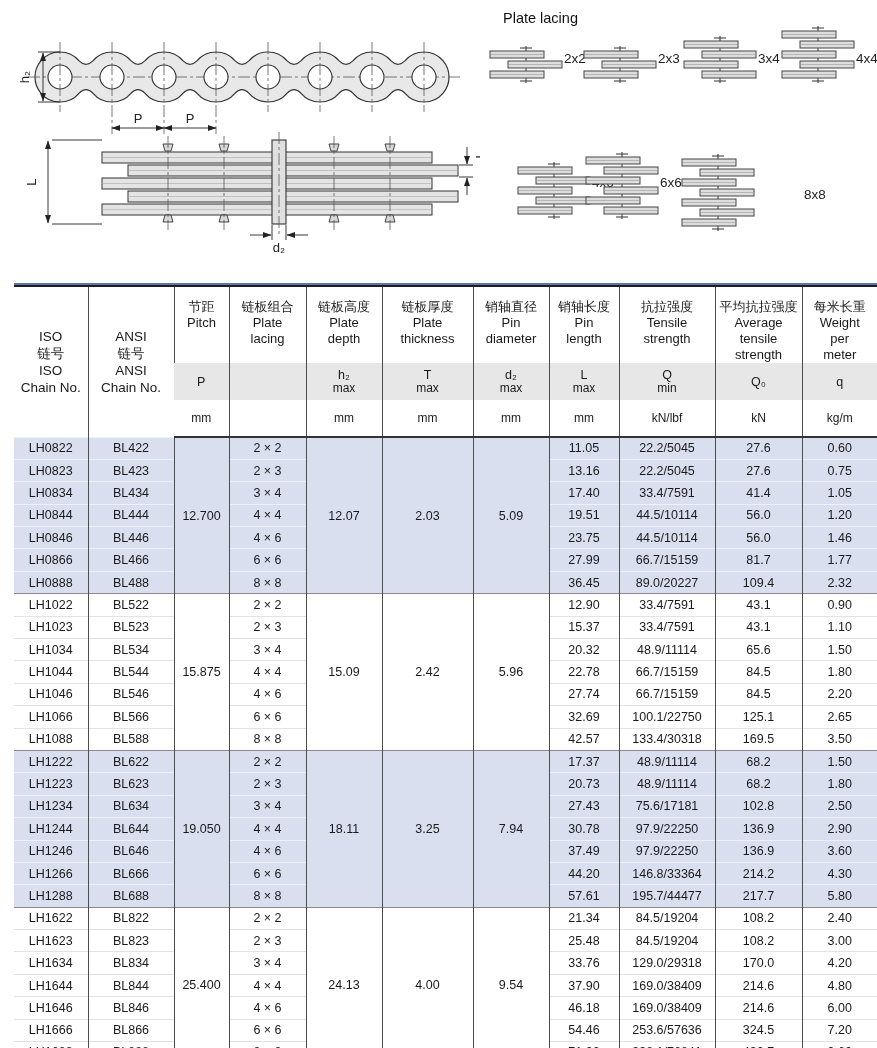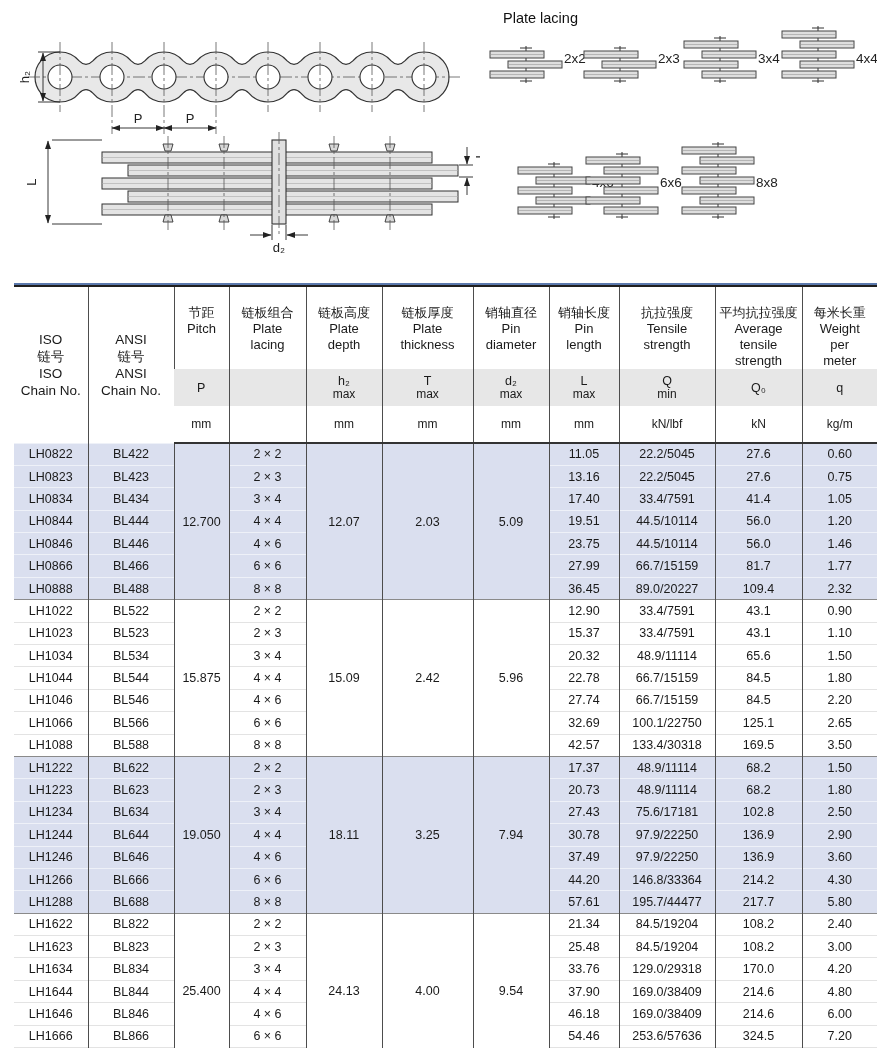--- a/index.html
+++ b/index.html
@@ -24,21 +24,21 @@
   .lace-icon-area{display:flex;align-items:flex-end;justify-content:center;}
   .lace-label{font-size:13.5px;color:#222;margin-top:5px;}
   
   #table-wrap{position:absolute;left:14px;top:283px;width:863px;border-top:2px solid var(--rule-blue);}
   table{border-collapse:collapse;table-layout:fixed;width:863px;
         border-top:2px solid #1f1f1f;border-bottom:2px solid #1f1f1f;}
   th,td{padding:0;border-left:1px solid var(--grid);box-sizing:border-box;}
   th:first-child,td:first-child{border-left:none;}
   thead th{font-weight:normal;}
   .th-name{vertical-align:middle;font-size:13.5px;line-height:17px;white-space:pre-line;text-align:center;}
-  .th-title{vertical-align:top;font-size:13px;line-height:16px;padding-top:18px;white-space:pre-line;text-align:center;}
+  .th-title{vertical-align:top;font-size:13px;line-height:16px;padding-top:12px;white-space:pre-line;text-align:center;}
   tr.hr1 th{height:72px;}
   tr.hr2 th{height:37px;background:var(--band);vertical-align:middle;text-align:center;}
   tr.hr2 .sym{font-size:12.5px;line-height:14px;}
   tr.hr2 .qual{font-size:12px;line-height:13px;}
   tr.hr3 th{height:37px;font-size:12px;vertical-align:middle;text-align:center;border-bottom:2px solid #333;}
   tbody td{height:22.4px;font-size:12.5px;text-align:center;vertical-align:middle;
            border-top:1px solid #e3e3e3;background:#ffffff;}
   tbody tr.g-shaded td{background:var(--shaded);border-top-color:#eef1f8;}
   tbody tr.g-first td{border-top:1px solid #8a8a8a;margin-top:28px;}
 </style>
@@ -237,21 +237,21 @@
           <rect x="20" y="36" width="54" height="7" fill="#dedede" stroke="#444" stroke-width="1"></rect>
           <line x1="20" y1="39.5" x2="74" y2="39.5" stroke="#999" stroke-width="0.6"></line>
           <rect x="2" y="46" width="54" height="7" fill="#dedede" stroke="#444" stroke-width="1"></rect>
           <line x1="2" y1="49.5" x2="56" y2="49.5" stroke="#999" stroke-width="0.6"></line>
           <rect x="20" y="56" width="54" height="7" fill="#dedede" stroke="#444" stroke-width="1"></rect>
           <line x1="20" y1="59.5" x2="74" y2="59.5" stroke="#999" stroke-width="0.6"></line>
         </svg>
       </div>
       <div class="lace-label">6x6</div>
     </div>
-    <div class="lace-item" style="left: 680px; top: 140px;">
+    <div class="lace-item" style="left: 680px; top: 152px; gap: 48px;">
       <div class="lace-icon-area" style="height: 80px;">
         <svg width="76" height="79" viewBox="0 0 76 79">
           <line x1="38" y1="1" x2="38" y2="78" stroke="#333" stroke-width="1"></line>
           <line x1="32" y1="3" x2="44" y2="3" stroke="#333" stroke-width="1"></line>
           <line x1="32" y1="76" x2="44" y2="76" stroke="#333" stroke-width="1"></line>
           <rect x="2" y="6" width="54" height="7" fill="#dedede" stroke="#444" stroke-width="1"></rect>
           <line x1="2" y1="9.5" x2="56" y2="9.5" stroke="#999" stroke-width="0.6"></line>
           <rect x="20" y="16" width="54" height="7" fill="#dedede" stroke="#444" stroke-width="1"></rect>
           <line x1="20" y1="19.5" x2="74" y2="19.5" stroke="#999" stroke-width="0.6"></line>
           <rect x="2" y="26" width="54" height="7" fill="#dedede" stroke="#444" stroke-width="1"></rect>

